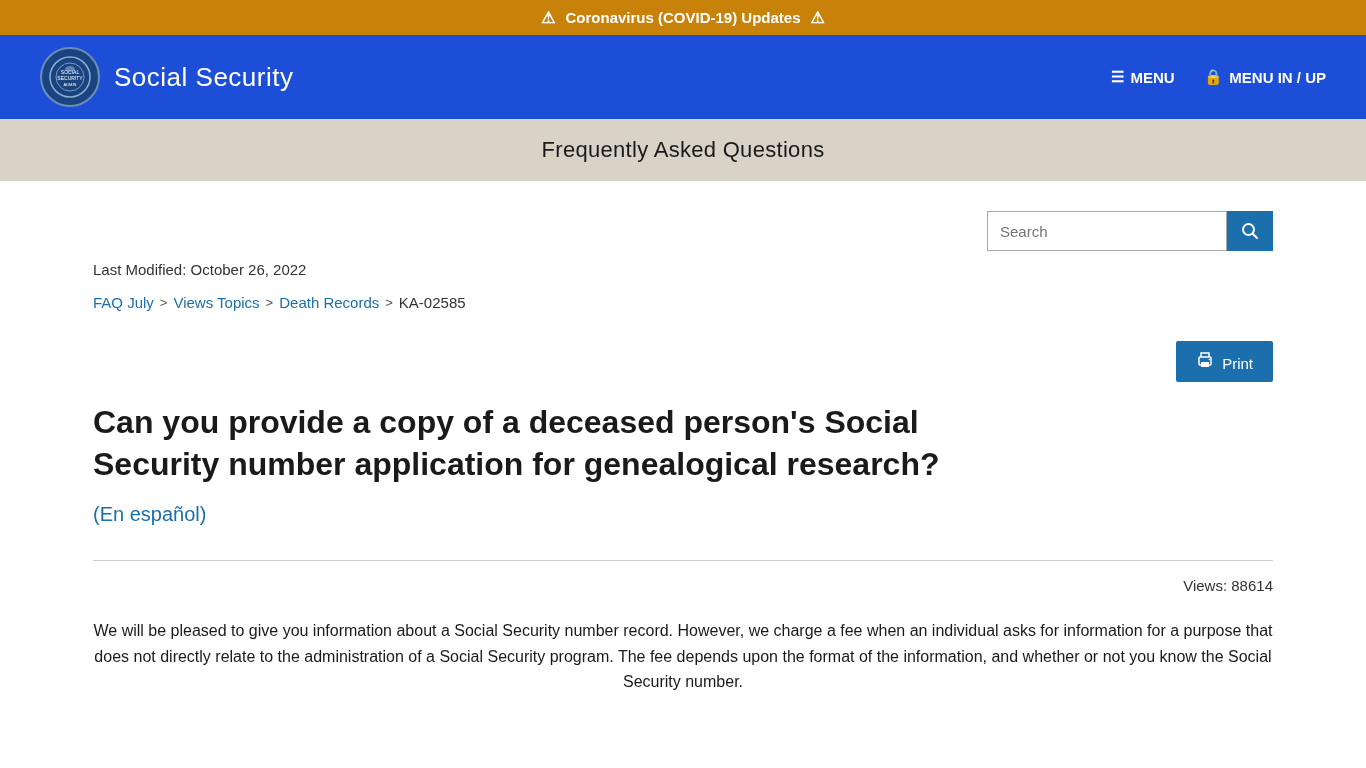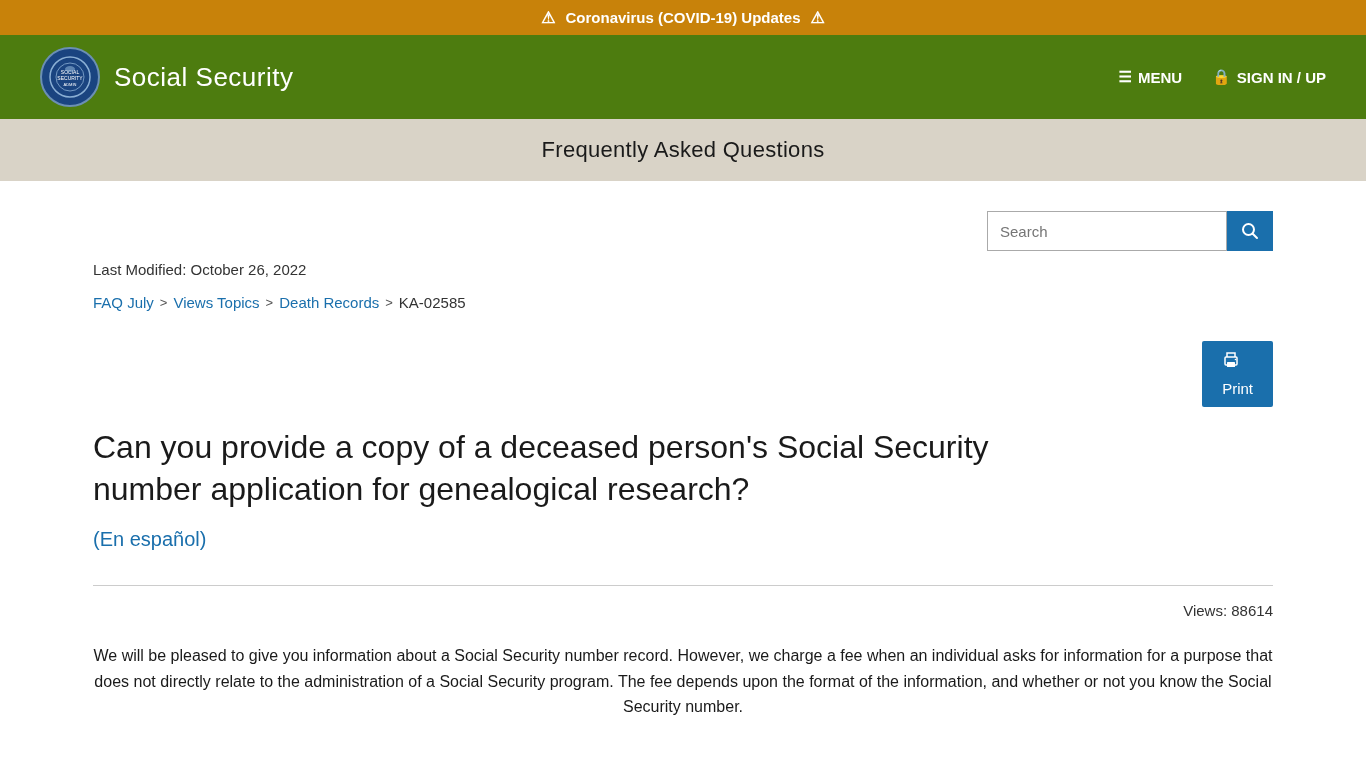--- a/index.html
+++ b/index.html
@@ -17,21 +17,21 @@
       align-items: center;
       justify-content: center;
       gap: 10px;
     }
     .alert-banner .triangle {
       font-size: 16px;
     }
 
     
     .site-header {
-      background-color: #4d7c0f;
+      background-color: #1d4ed8;
       padding: 12px 40px;
       display: flex;
       align-items: center;
       justify-content: space-between;
     }
     .site-logo {
       display: flex;
       align-items: center;
       gap: 14px;
       text-decoration: none;
@@ -159,30 +159,29 @@
       margin-bottom: 20px;
     }
     .print-button {
       background: #1a6fac;
       color: #fff;
       border: none;
       padding: 10px 20px;
       font-size: 15px;
       cursor: pointer;
       display: flex;
-      align-items: flex-start;
+      align-items: flex-end;
       gap: 8px;
       border-radius: 2px;
-      flex-direction: column;
     }
 
     
     .article-title {
       font-size: 32px;
-      font-weight: 400;
+      font-weight: 700;
       color: #1a1a1a;
       line-height: 1.3;
       margin-bottom: 18px;
       max-width: 900px;
     }
 
     
     .spanish-link {
       color: #1a6fac;
       text-decoration: none;
@@ -238,21 +237,21 @@
     </div>
     <span class="site-title">Social Security</span>
   </a>
   <nav class="header-nav">
     <a href="#">
       <span>☰</span>
       <span>MENU</span>
     </a>
     <a href="#">
       <span>🔒</span>
-      <span>SIGN IN / UP</span>
+      <span>MENU IN / UP</span>
     </a>
   </nav>
 </header>
 
 <div class="page-subtitle-bar">
   <h1>Frequently Asked Questions</h1>
 </div>
 
 <div class="main-container">
 

